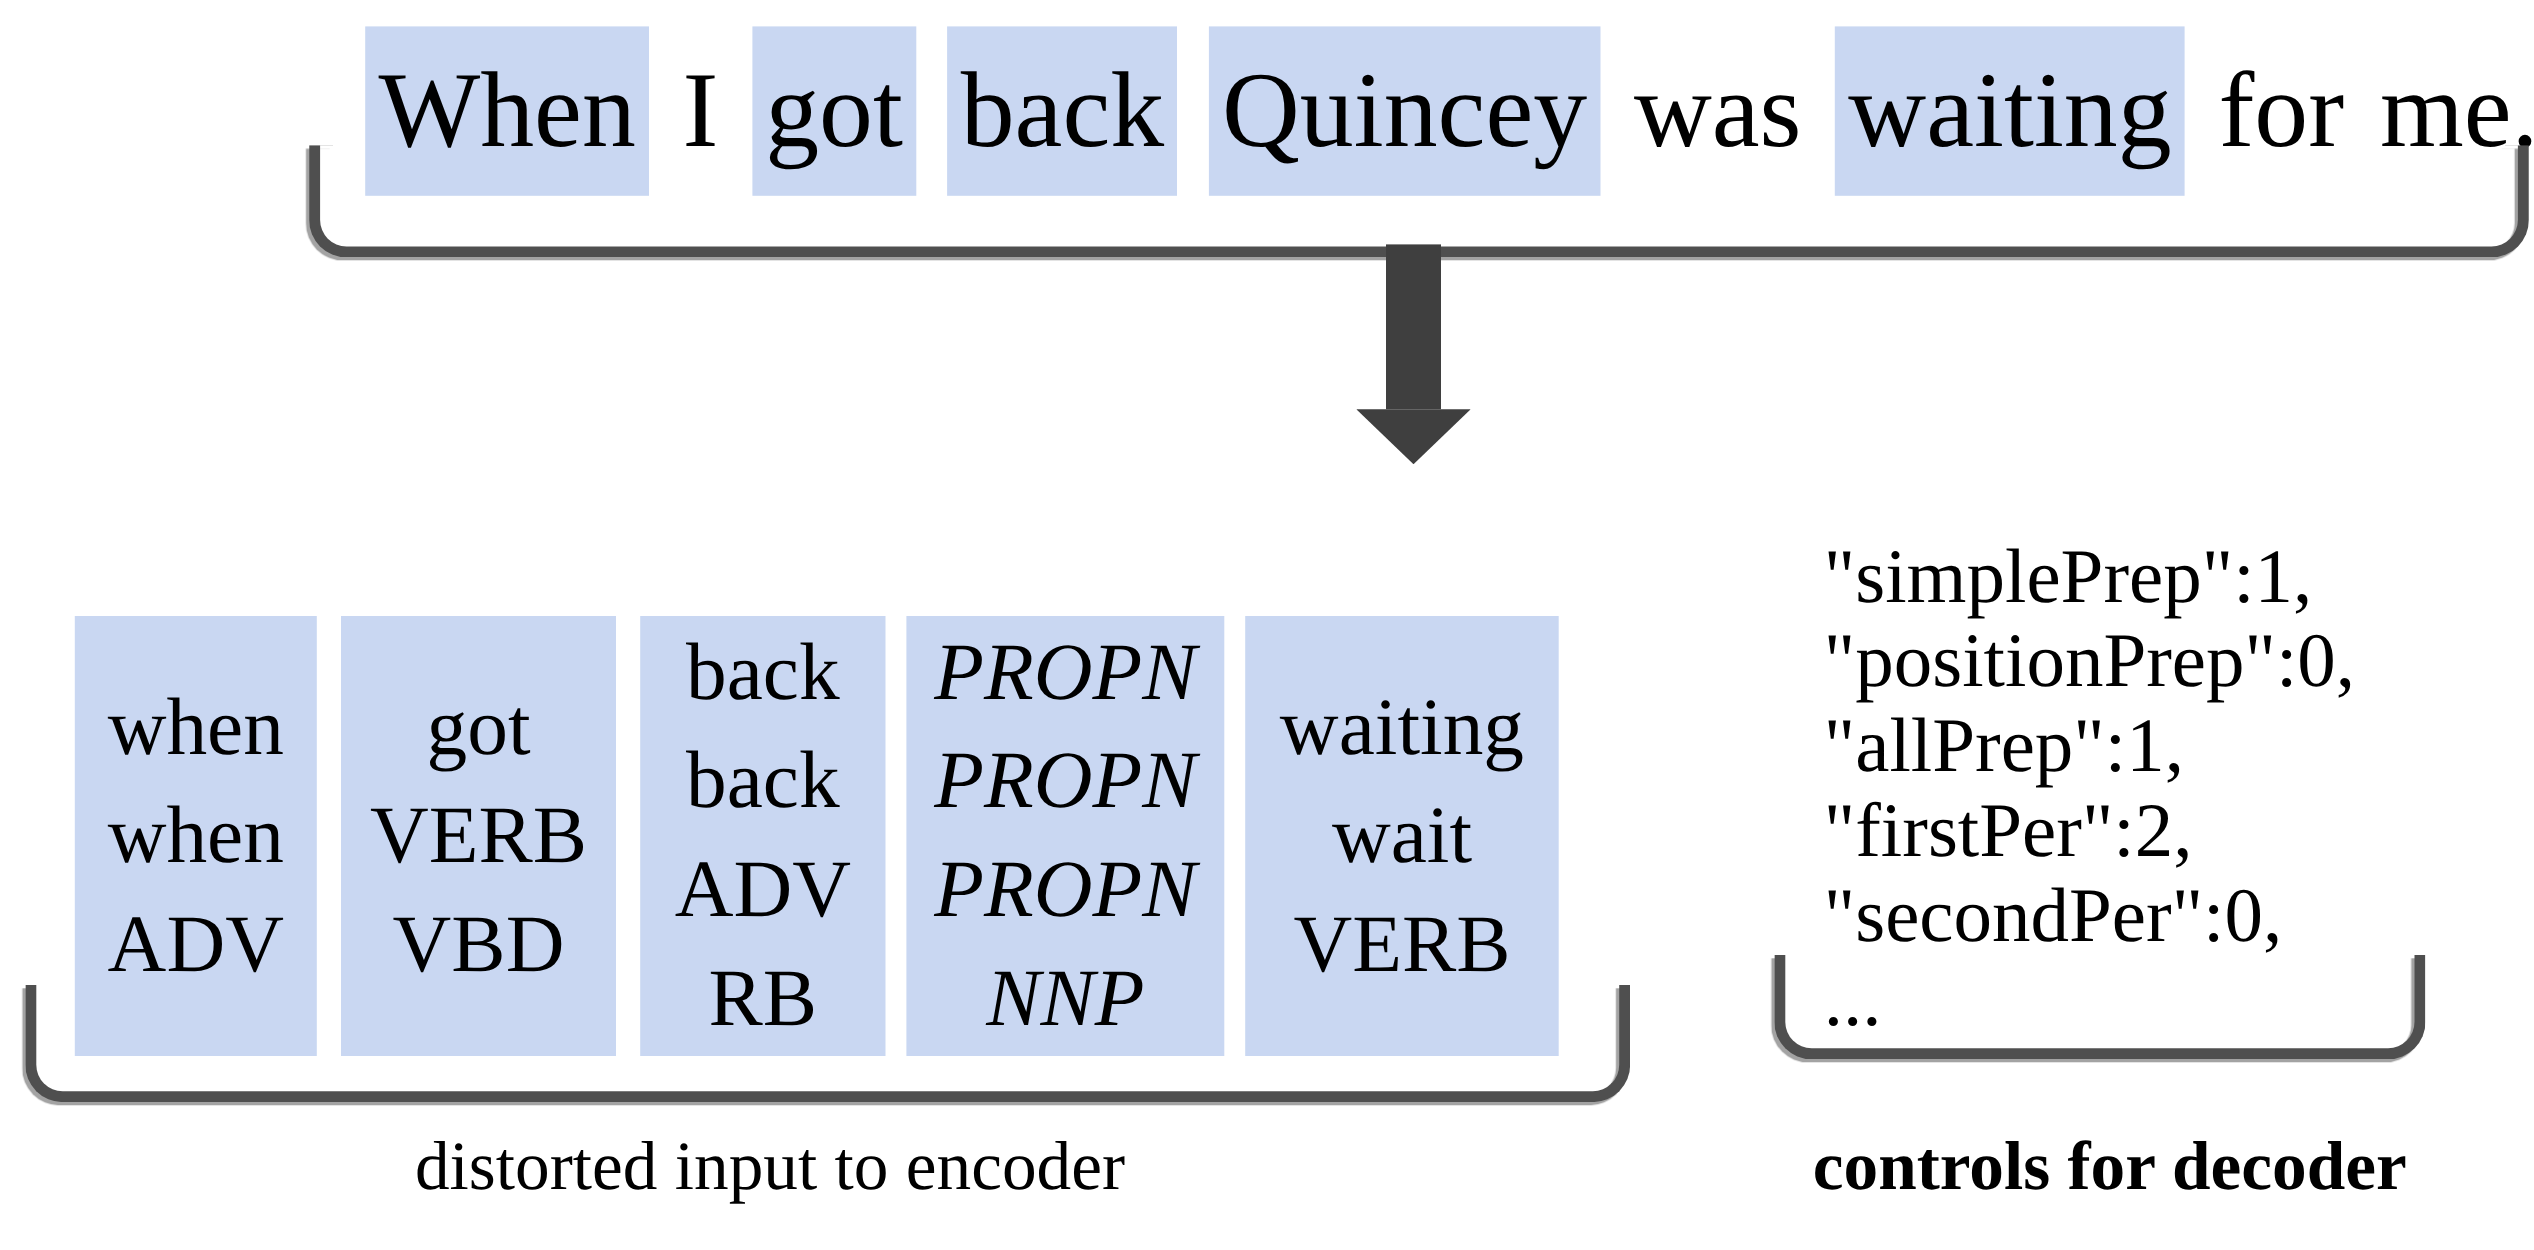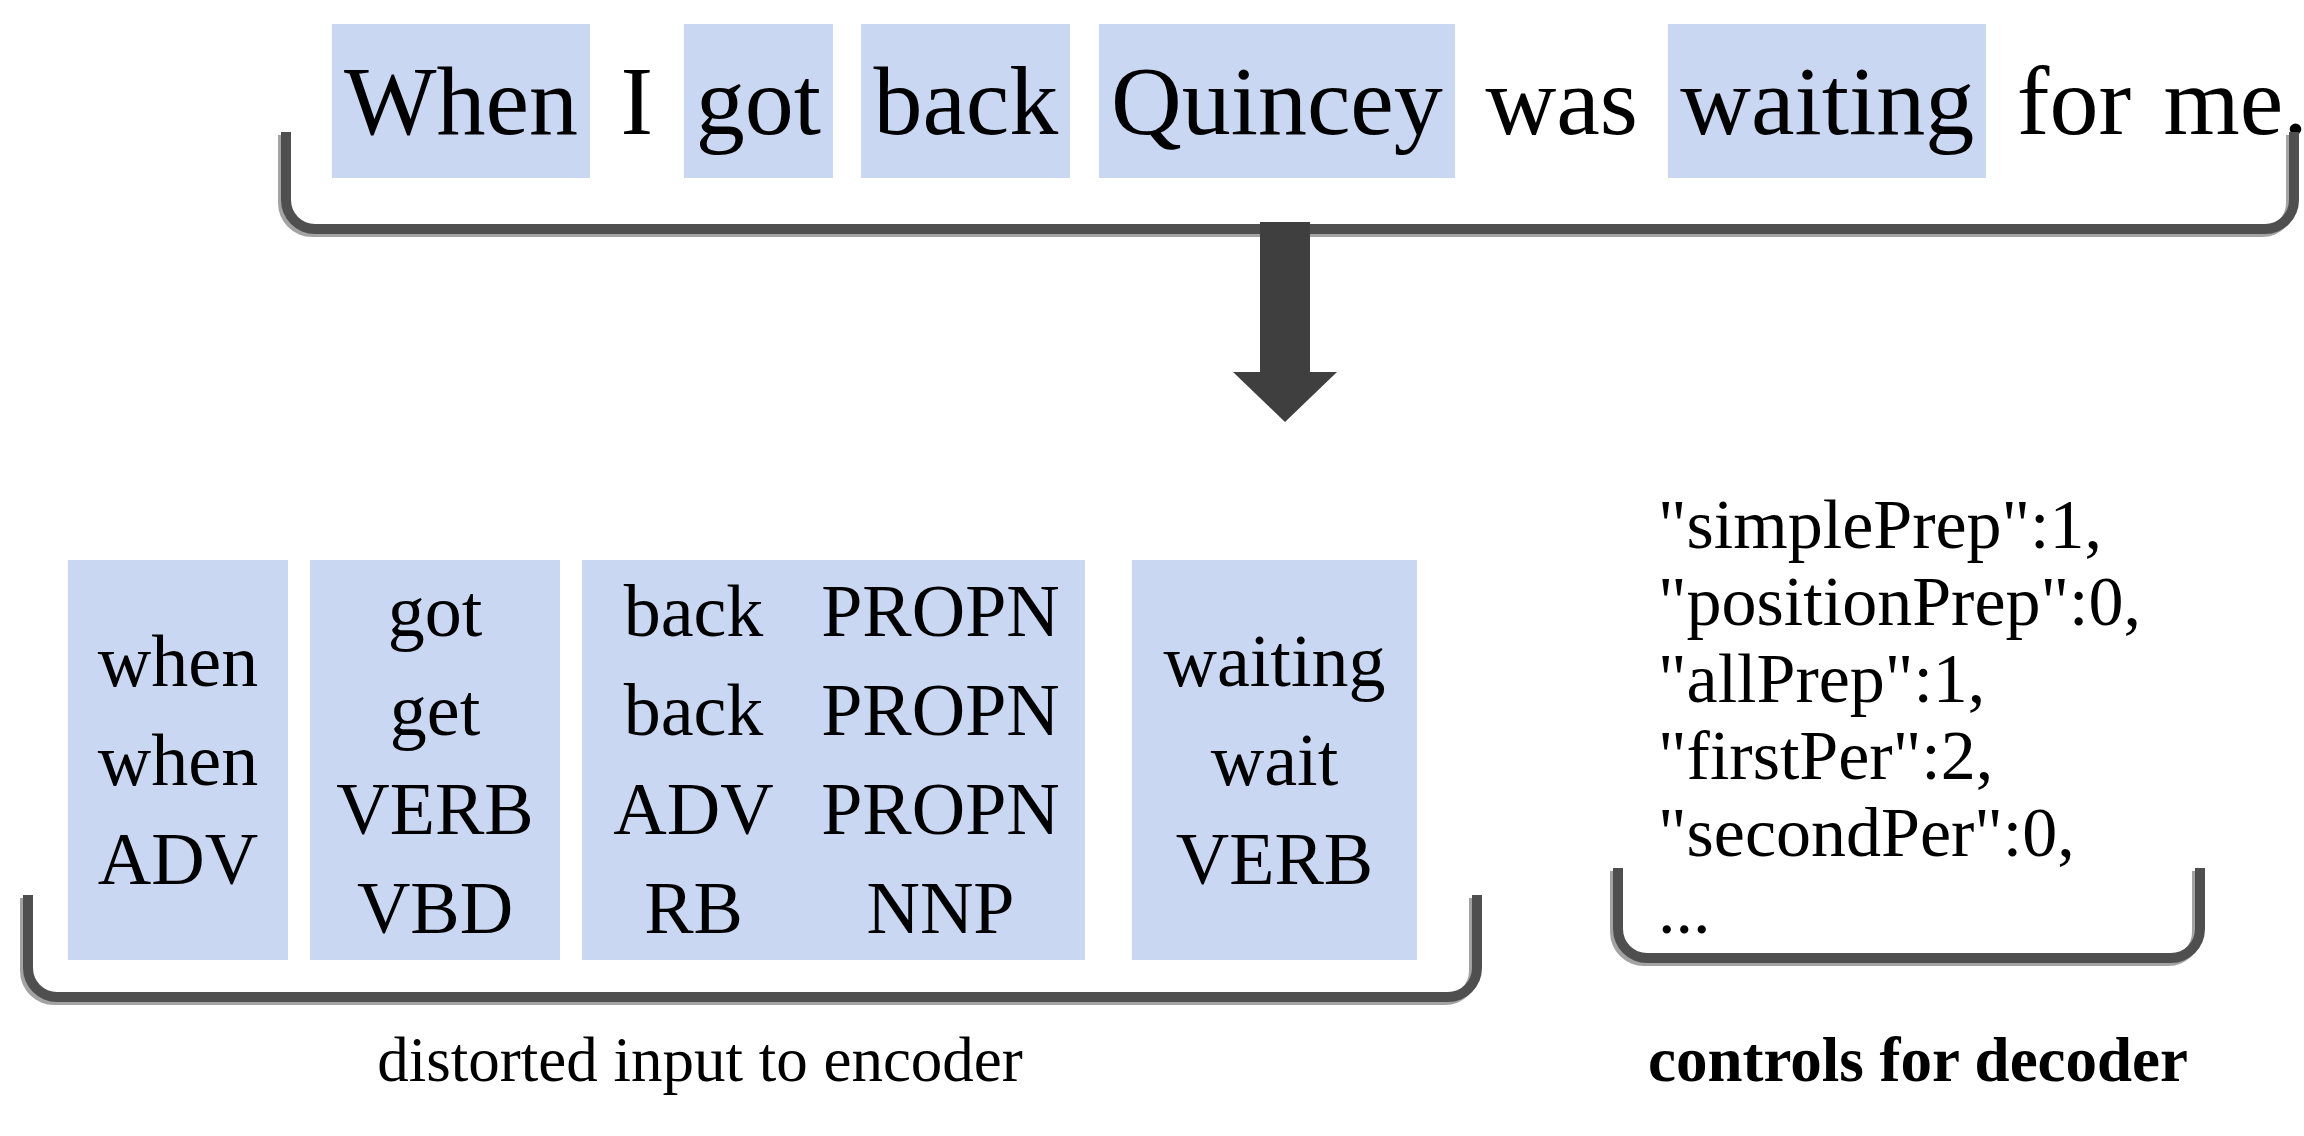--- a/index.html
+++ b/index.html
@@ -44,21 +44,21 @@
   .col{
     position:absolute;top:560px;height:400px;
     background:#c9d7f2;
     display:flex;flex-direction:column;justify-content:center;
     text-align:center;
     font-size:74px;line-height:99px;
   }
   .col-0{left:68px;width:220px;}
   .col-1{left:310px;width:250px;}
   .col-2{left:582px;width:223px;}
-  .col-3{left:796px;width:289px;}
+  .col-3{left:824px;width:289px;font-style:italic;}
   .col-4{left:1132px;width:285px;}
 
   
   .controls{
     position:absolute;
     left:1658px;top:486px;
     font-size:70px;line-height:77px;
     white-space:nowrap;
   }
 
@@ -86,21 +86,20 @@
     <polygon points="0,150 104,150 52,200" fill="#3f3f3f"></polygon>
   </svg>
 
   <div class="col col-0">
     <div>when</div>
     <div>when</div>
     <div>ADV</div>
   </div>
   <div class="col col-1">
     <div>got</div>
-    <div>get</div>
     <div>VERB</div>
     <div>VBD</div>
   </div>
   <div class="col col-2">
     <div>back</div>
     <div>back</div>
     <div>ADV</div>
     <div>RB</div>
   </div>
   <div class="col col-3">

